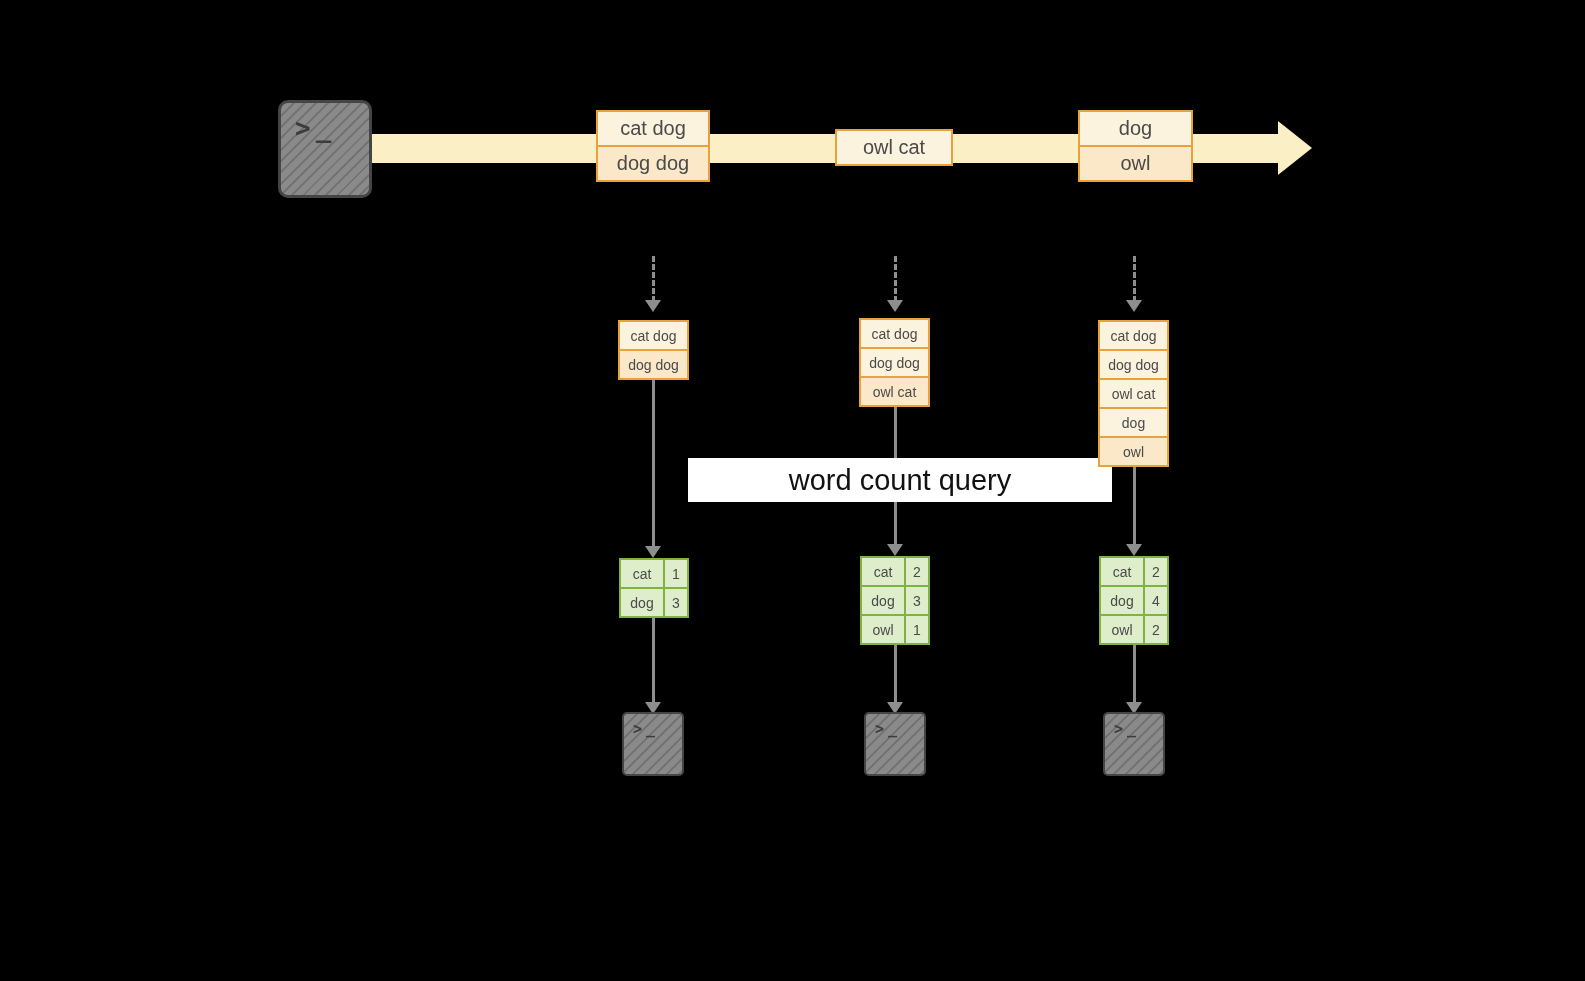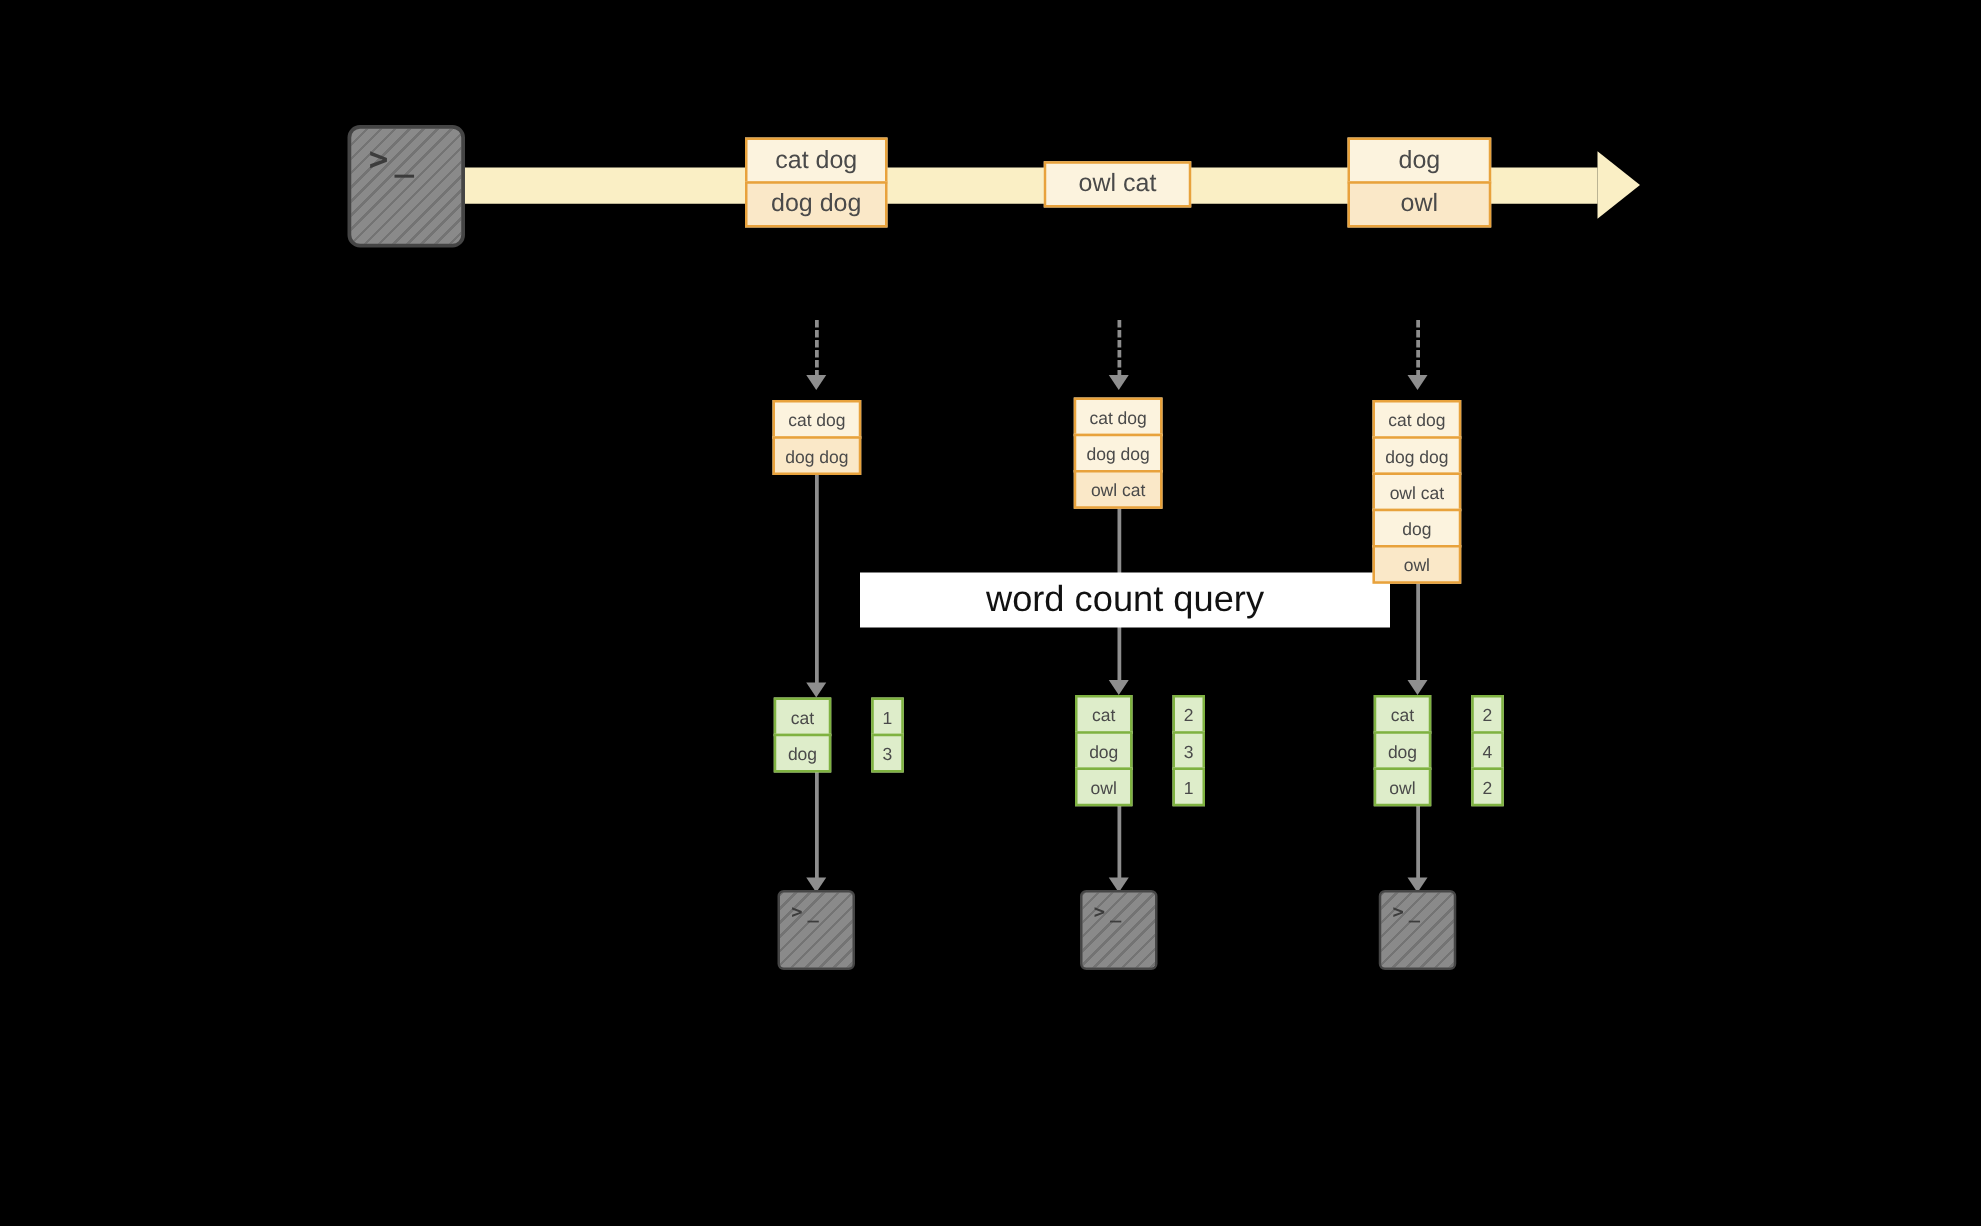--- a/index.html
+++ b/index.html
@@ -61,21 +61,21 @@
   }
   
   .banner {
     position: absolute; z-index: 2;
     background: var(--banner-bg, #FFFFFF); color: var(--banner-text, #111111);
     display: flex; align-items: center; justify-content: center;
     font-size: 29px;
   }
   
   .gtable { position: absolute; z-index: 3; }
-  .grow { display: flex; gap: 34px; }
+  .grow { display: flex; }
   .grow + .grow { margin-top: -2px; }
   .gcell {
     border: 2px solid var(--green-border, #7FB241);
     background: var(--green-fill, #DEEDCA);
     height: 31px; display: flex; align-items: center; justify-content: center;
     font-size: 14px; color: var(--box-text, #4A4A4A);
   }
   .gcell.word { width: 46px; }
   .gcell.count { width: 26px; margin-left: -2px; }
 </style>

